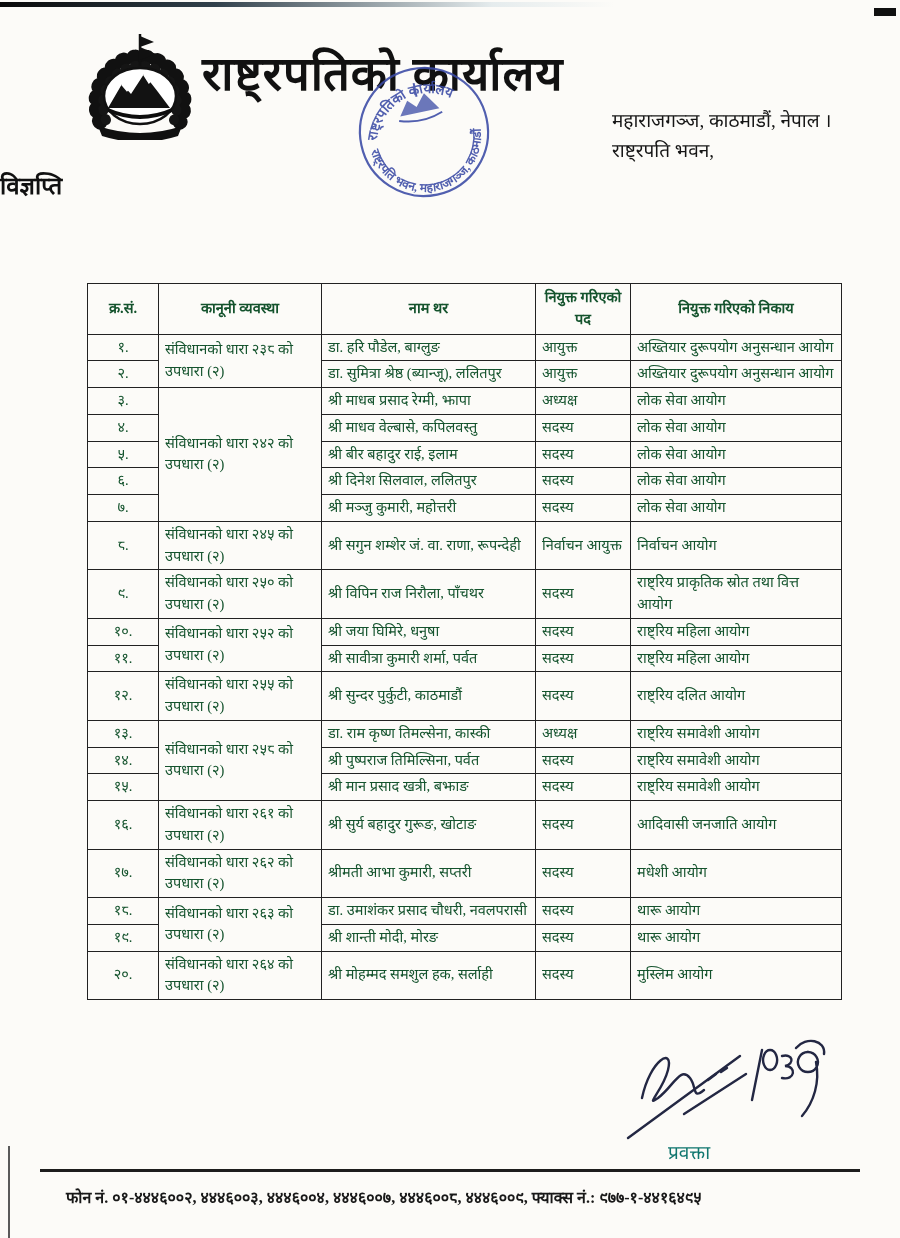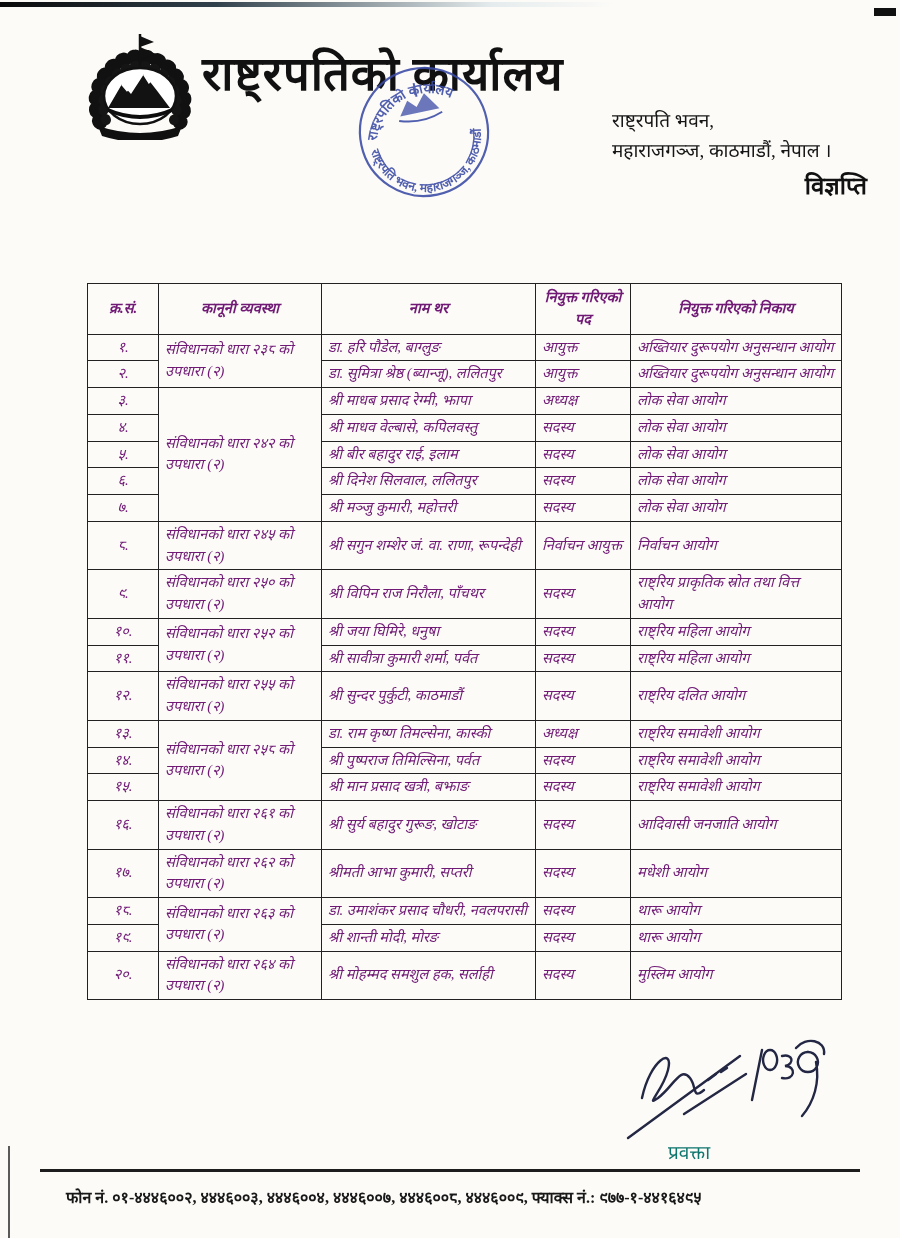--- a/index.html
+++ b/index.html
@@ -17,28 +17,28 @@
 
   
   .logo{position:absolute;left:78px;top:30px;width:124px;height:110px;}
   .office-title{
     position:absolute;left:202px;top:40px;width:470px;
     font-size:47px;font-weight:700;letter-spacing:1px;white-space:nowrap;color:#111;
   }
   .stamp{position:absolute;left:352px;top:60px;width:144px;height:144px;opacity:.88;}
   .addr{position:absolute;left:612px;top:106px;font-size:19px;line-height:30px;color:#151515;}
 
-  .notice-title{position:absolute;left:0;top:168px;width:824px;text-align:right;
-    font-size:24px;font-weight:700;color:#111;margin-left:43px;}
+  .notice-title{position:absolute;left:0;top:168px;width:824px;text-align:left;
+    font-size:24px;font-weight:700;color:#111;}
   .intro{position:absolute;left:95px;top:206px;width:764px;font-size:19.5px;
     line-height:39px;text-align:justify;color:#131313;}
 
   
   table.appt{position:absolute;left:87px;top:283px;width:754px;border-collapse:collapse;
-    font-size:14.5px;line-height:1.5;color:#701a75;table-layout:fixed;font-style:italic;}
+    font-size:14.5px;line-height:1.5;color:#14532d;table-layout:fixed;}
   table.appt th,table.appt td{border:1.8px solid #222;padding:2px 6px;vertical-align:middle;
     overflow:hidden;}
   table.appt th{font-weight:700;text-align:center;padding:3px 4px;}
   td.c-sn{text-align:center;}
   td.c-law{padding-left:8px;margin-left:24px;}
   td.c-name{padding-left:7px;margin-top:24px;}
   td.c-post{padding-left:8px;}
   td.c-body{padding-left:8px;}
 
   
@@ -90,22 +90,22 @@
         <textPath href="#arcBottom" startOffset="2%">राष्ट्रपति भवन, महाराजगञ्ज, काठमाडौं</textPath>
       </text>
 
       <path d="M 52 52 L 62 38 L 70 46 L 80 34 L 92 52 Z" fill="var(--stamp)" opacity=".85"></path>
       <path d="M 50 56 Q 72 64 94 56" stroke="var(--stamp)" stroke-width="2"></path>
       <line x1="72" y1="22" x2="72" y2="36" stroke="var(--stamp)" stroke-width="2"></line>
     </g>
   </svg>
 
   <div class="addr">
+    <div>महाराजगञ्ज, काठमाडौं, नेपाल ।</div>
     <div>राष्ट्रपति भवन,</div>
-    <div>महाराजगञ्ज, काठमाडौं, नेपाल ।</div>
   </div>
 
   <div class="notice-title">विज्ञप्ति</div>
 
   <table class="appt">
     <colgroup>
       <col style="width:71px">
         <col style="width:163px">
         <col style="width:214px">
       <col style="width:95px">

